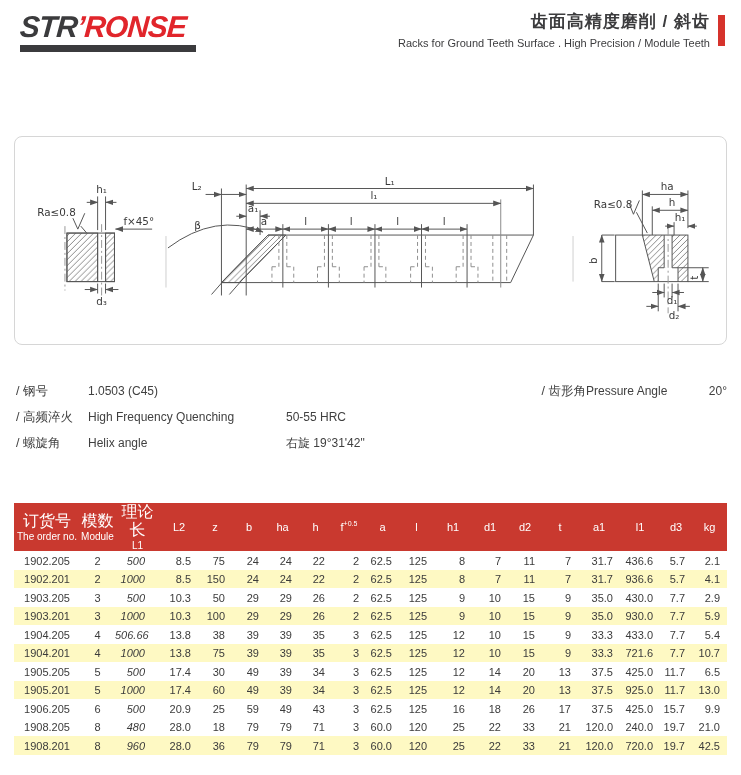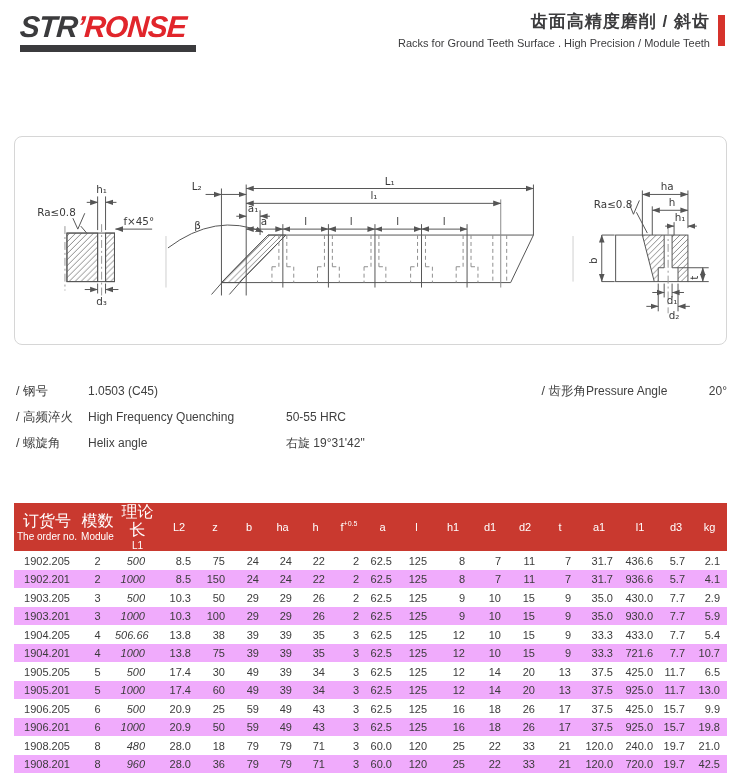--- a/index.html
+++ b/index.html
@@ -35,21 +35,21 @@
 
   
   .table-wrap { position:absolute; left:14px; top:503px; width:713px; }
   table { table-layout:fixed; width:713px; border-collapse:collapse; }
   thead th { background:#c9392f; color:#ffffff; font-weight:normal; vertical-align:middle;
              height:35px; font-size:11px; line-height:1.15; text-align:center; padding:0; }
   thead th .hzh { font-size:16px; }
   thead th .hen { font-size:10px; }
   thead th sup { font-size:7px; }
   tbody td { height:18.5px; font-size:11px; color:#3b3b3b; padding:0; white-space:nowrap; }
-  tbody tr.alt { background:#f0abfc; }
+  tbody tr.alt { background:#fef9c3; }
   td.c-center { text-align:center; }
   td.c-right  { text-align:right; padding-right:7px; }
   td.pad-lg   { padding-right:15px;font-style:italic; }
 </style>
 </head>
 <body>
 
 <div class="page">
 
   <div class="logo">
@@ -517,41 +517,20 @@
             <td class="c-right">125</td>
             <td class="c-right">16</td>
             <td class="c-right">18</td>
             <td class="c-right">26</td>
             <td class="c-right">17</td>
             <td class="c-right">37.5</td>
             <td class="c-right">425.0</td>
             <td class="c-right">15.7</td>
             <td class="c-right">9.9</td>
           </tr>
-          <tr class="alt">
-            <td class="c-center">1906.201</td>
-            <td class="c-center">6</td>
-            <td class="c-right pad-lg">1000</td>
-            <td class="c-right">20.9</td>
-            <td class="c-right">50</td>
-            <td class="c-right">59</td>
-            <td class="c-right">49</td>
-            <td class="c-right">43</td>
-            <td class="c-right">3</td>
-            <td class="c-right">62.5</td>
-            <td class="c-right">125</td>
-            <td class="c-right">16</td>
-            <td class="c-right">18</td>
-            <td class="c-right">26</td>
-            <td class="c-right">17</td>
-            <td class="c-right">37.5</td>
-            <td class="c-right">925.0</td>
-            <td class="c-right">15.7</td>
-            <td class="c-right">19.8</td>
-          </tr>
           <tr>
             <td class="c-center">1908.205</td>
             <td class="c-center">8</td>
             <td class="c-right pad-lg">480</td>
             <td class="c-right">28.0</td>
             <td class="c-right">18</td>
             <td class="c-right">79</td>
             <td class="c-right">79</td>
             <td class="c-right">71</td>
             <td class="c-right">3</td>

